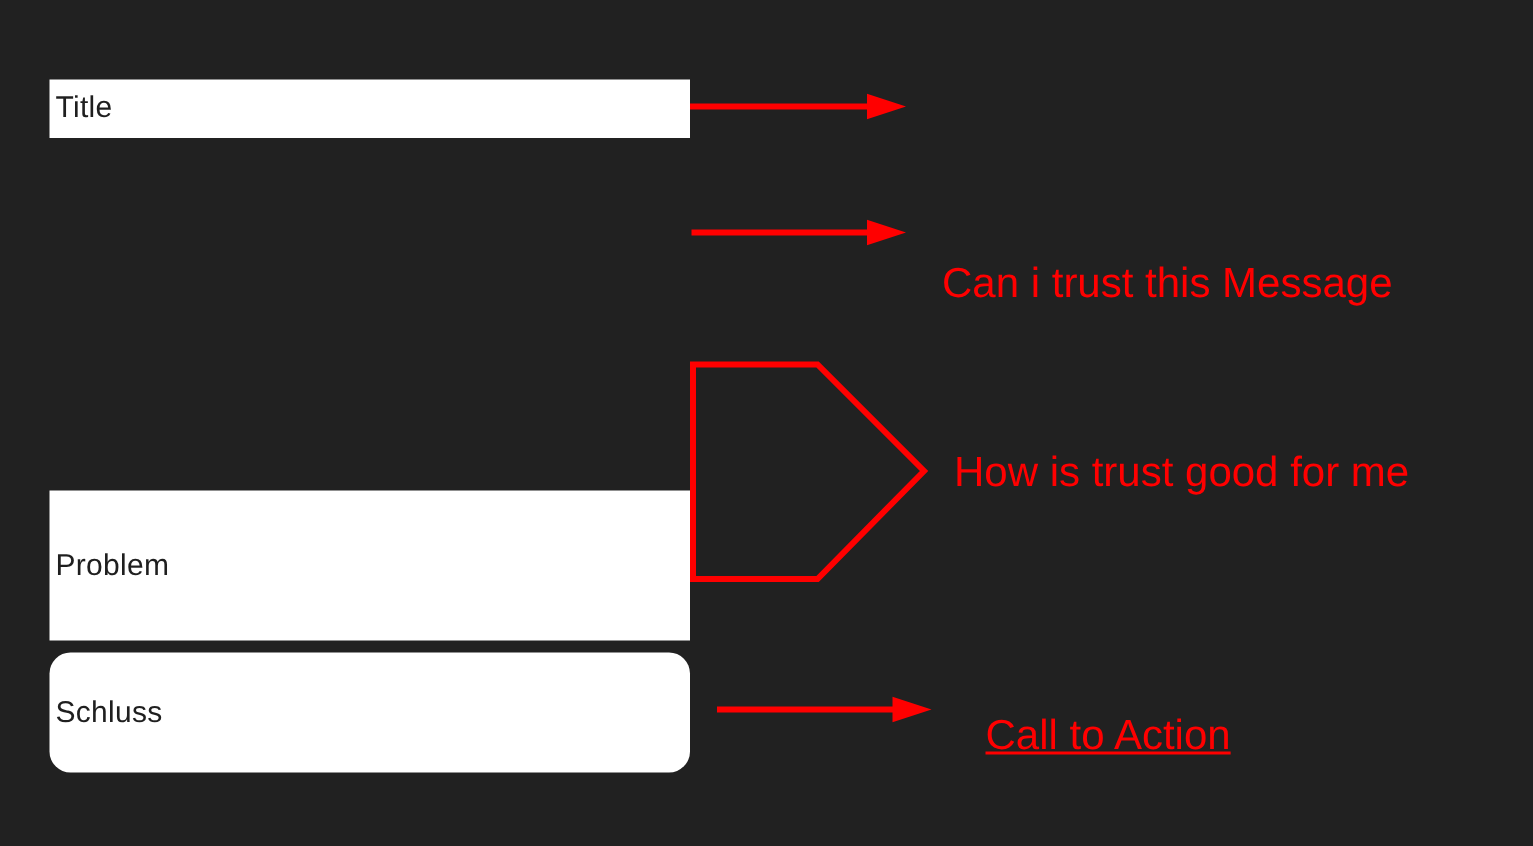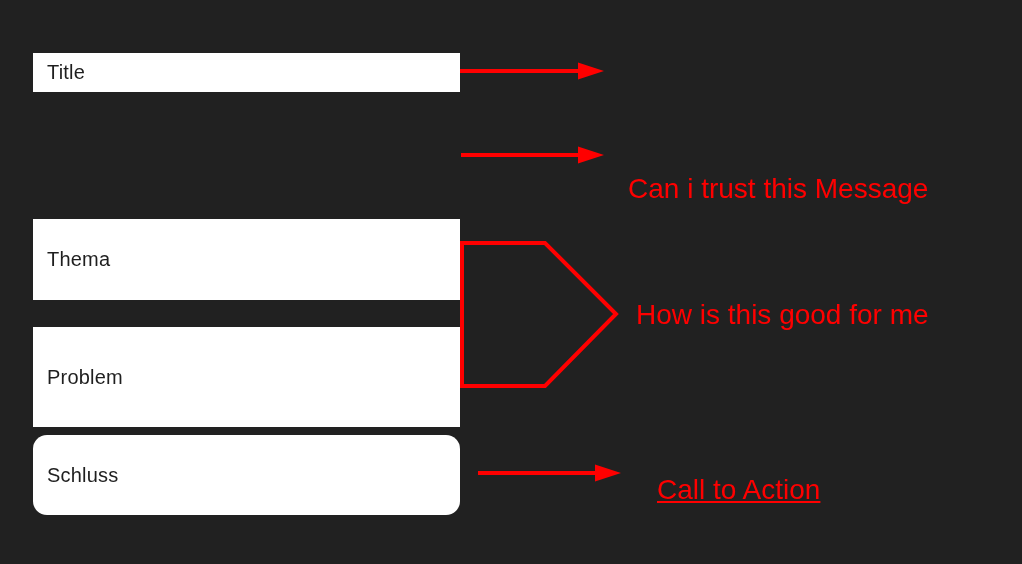--- a/index.html
+++ b/index.html
@@ -18,21 +18,21 @@
     background: var(--background);
     overflow: hidden;
   }
   .box {
     position: absolute;
     left: 33px;
     width: 427px;
     background: var(--box-fill);
     display: flex;
     align-items: center;
-    padding-left: 14px;
+    padding-left: 4px;
   }
   .box-label {
     color: var(--box-text);
     font-size: 20px;
     letter-spacing: 0.2px;
   }
   .box-title   { top: 53px;  height: 39px; }
   .box-bezug   { top: 115px; height: 80px; }
   .box-thema   { top: 219px; height: 81px; }
   .box-problem { top: 327px; height: 100px; }
@@ -71,23 +71,20 @@
   .ann-cta   { left: 657px; top: 476px; text-decoration: underline; }
 </style>
 </head>
 <body>
 
 <div class="canvas">
 
   <div class="box box-title">
     <span class="box-label">Title</span>
   </div>
-  <div class="box box-thema">
-    <span class="box-label">Thema</span>
-  </div>
   <div class="box box-problem">
     <span class="box-label">Problem</span>
   </div>
   <div class="box box-schluss">
     <span class="box-label">Schluss</span>
   </div>
 
   <svg class="overlay" width="1022" height="564" viewBox="0 0 1022 564" xmlns="http://www.w3.org/2000/svg">
     <g>
       <line x1="460" y1="71" x2="580" y2="71"></line>
@@ -98,16 +95,16 @@
       <polygon class="arrow-head" points="578,146.5 604,155 578,163.5"></polygon>
     </g>
     <polygon class="chevron" points="462,243 545,243 616,314 545,386 462,386"></polygon>
     <g>
       <line x1="478" y1="473" x2="597" y2="473"></line>
       <polygon class="arrow-head" points="595,464.5 621,473 595,481.5"></polygon>
     </g>
   </svg>
 
   <div class="annotation ann-trust">Can i trust this Message</div>
-  <div class="annotation ann-how">How is this good for me</div>
+  <div class="annotation ann-how">How is trust good for me</div>
   <div class="annotation ann-cta">Call to Action</div>
 
 </div>
 
 </body></html>

